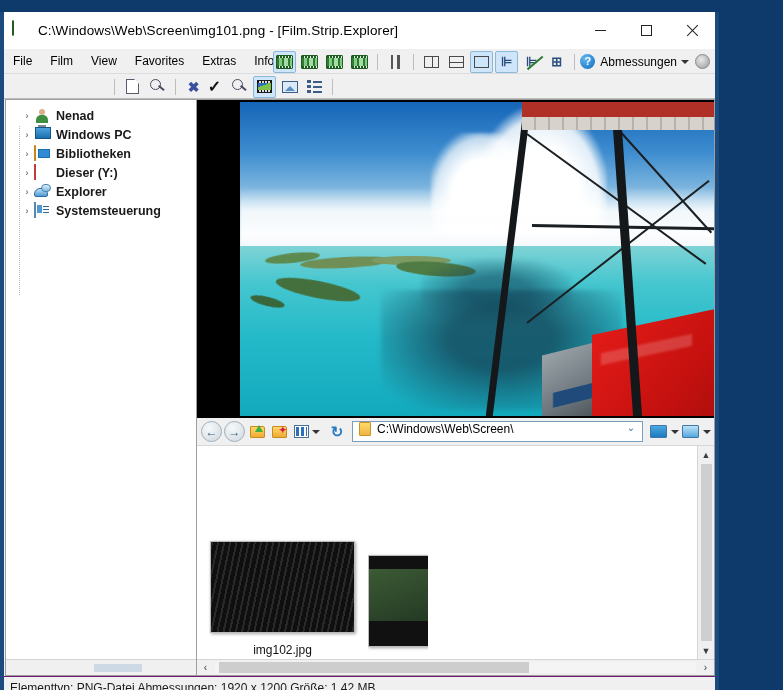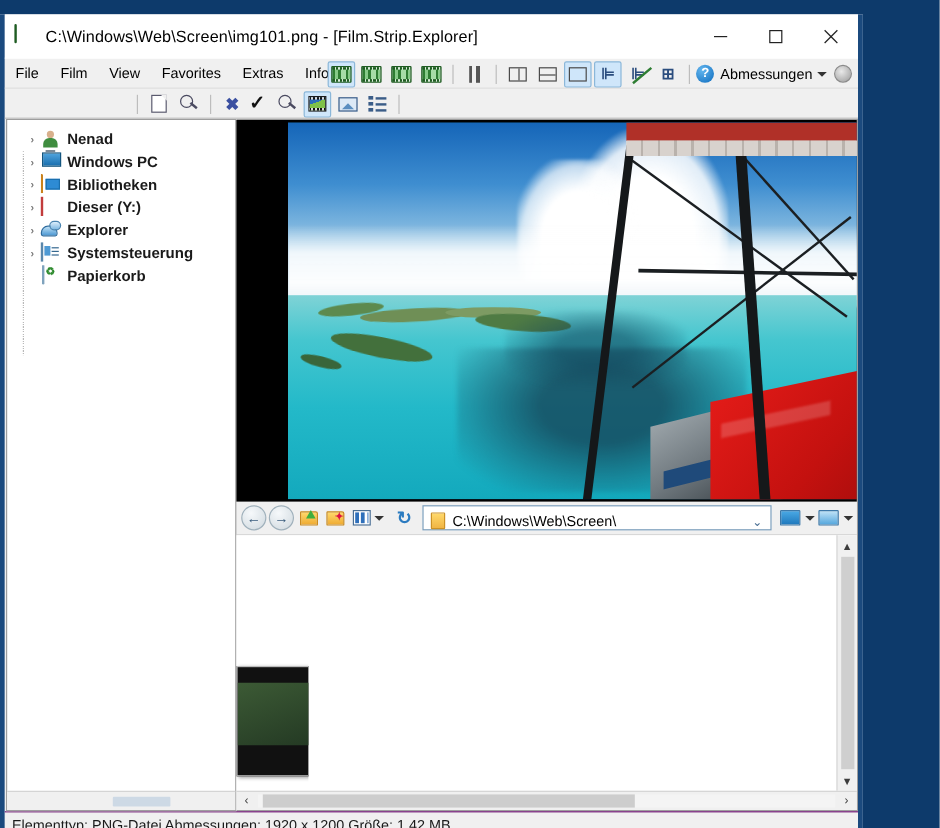--- a/index.html
+++ b/index.html
@@ -266,21 +266,21 @@
   .greenarrow{ position:absolute;left:4px;top:-2px;width:0;height:0;
     border-left:4px solid transparent;border-right:4px solid transparent;border-bottom:7px solid #3fae3f; }
   .newfolder-plus{ position:absolute;right:-1px;top:-2px;color:#d14;font-size:9px;font-weight:bold; }
   .gridicon{ width:15px;height:13px;background:#fff;border:1px solid #4a6f94;position:relative; }
   .gridicon:after{content:"";position:absolute;left:1px;top:1px;right:1px;bottom:1px;
     background:
       linear-gradient(90deg,#2e6fba 0 3px,transparent 3px 5px,#2e6fba 5px 8px,transparent 8px 10px,#2e6fba 10px 13px);
     background-size:100% 3px;background-repeat:repeat-y;}
   .refreshicon{ color:#2b7bc0;font-size:15px;font-weight:bold; }
   #pathbox{
-    flex:1;height:21px;background:#fff;border:1px solid #7a9dbb;display:flex;align-items:flex-end;
+    flex:1;height:21px;background:#fff;border:1px solid #7a9dbb;display:flex;align-items:flex-start;
     margin:0 4px;padding:0 2px;min-width:0;
   }
   #pathbox .pf{ width:12px;height:14px;background:linear-gradient(#ffd96b,#f0b544);
     border:1px solid #cc9226;margin:0 6px 0 4px;flex:0 0 12px;border-radius:1px; }
   #path-text{ flex:1;font-size:12px;color:#000;white-space:nowrap;overflow:hidden; }
   .dropcaret{ width:18px;text-align:center;color:#4a6f94;font-size:10px; }
   .viewmodebtn{ display:flex;align-items:center;margin-left:3px; }
   .vm-mon{ width:17px;height:13px;border:1px solid #3d78a8;border-radius:1px;
     background:linear-gradient(#bfe2f7,#55a7dd); }
   .vm-mon.sel{ background:linear-gradient(#4aa8e4,#1f79bd); }
@@ -501,25 +501,20 @@
           <span class="ico"><span class="ic-net"></span></span>
           <span>Explorer</span>
         </div>
 
         <div class="tnode child">
           <span class="exp">›</span>
           <span class="ico"><span class="ic-ctrl"></span></span>
           <span>Systemsteuerung</span>
         </div>
 
-        <div class="tnode child">
-          <span class="exp"></span>
-          <span class="ico"><span class="ic-bin"></span></span>
-          <span>Papierkorb</span>
-        </div>
       </div>
       <div id="left-hscroll">
         <div class="thumbh"></div>
       </div>
     </div>
 
     <div id="rightpanel">
 
       <div id="viewer">
         <div class="photo">
@@ -585,20 +580,24 @@
             <span class="caret" style="margin-left:4px"></span>
         </span>
       </div>
 
 
       <div id="thumbarea">
         <div id="thumbstrip">
 
 
 
+          <div class="thumb">
+            <div class="tpic pic-ice"></div>
+            <div class="tlabel">img102.jpg</div>
+          </div>
 
           <div class="thumb" style="flex:0 0 60px;width:60px;overflow:hidden;align-items:flex-start">
             <div class="tpic pic-cliff" style="width:145px"></div>
             <div class="tlabel"></div>
           </div>
 
         </div>
 
         <div id="thumb-vscroll">
           <div class="arrw">▲</div>

